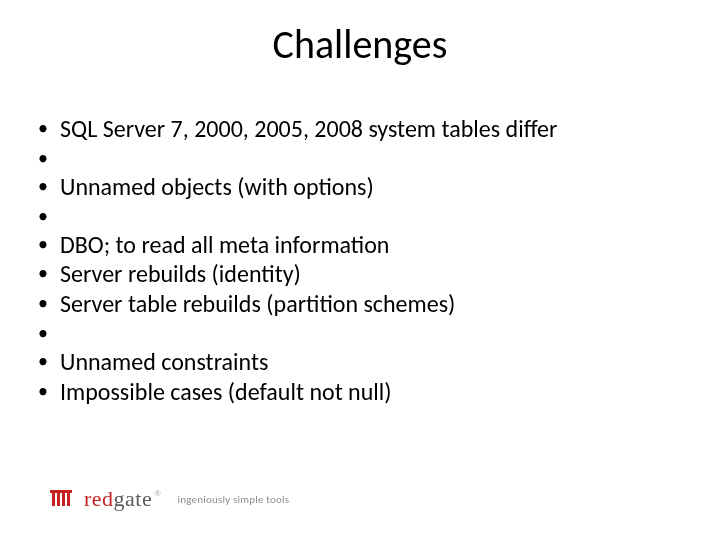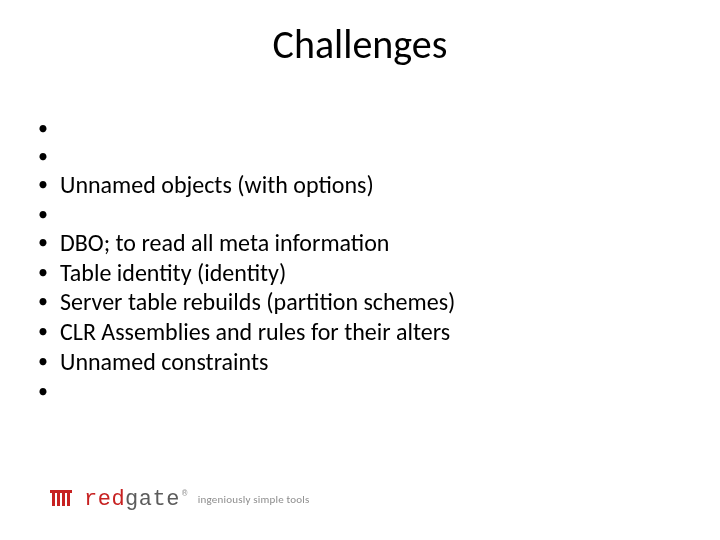--- a/index.html
+++ b/index.html
@@ -62,85 +62,87 @@
     bottom: 28px;
     display: flex;
     align-items: center;
     gap: 10px;
   }
   .logo-mark {
     display: flex;
     align-items: center;
   }
   .logo-text {
-    font-family: Liberation Mono, monospace;
+    font-family: Liberation Serif, serif;
     font-size: 22px;
     letter-spacing: 0.5px;
     color: #5c5c5c;
     display: flex;
     align-items: flex-start;
   }
   .logo-text .red { color: #c72121; }
   .logo-text .reg {
     font-size: 9px;
     color: #9a9a9a;
     margin-left: 2px;
     margin-top: 2px;
   }
   .tagline {
     font-size: 11px;
     color: #8d8d8d;
+    margin-left: 6px;
     letter-spacing: 0.2px;
     text-align: center;
   }
 </style>
 </head>
 <body>
 
 <div class="slide">
 
   <div class="title">Challenges</div>
 
   <div class="body">
     <ul>
       <li>
         <span class="bullet-dot">•</span>
+        <span>SQL Server 7, 2000, 2005, 2008 system tables differ</span>
       </li>
       <li>
         <span class="bullet-dot">•</span>
       </li>
       <li>
         <span class="bullet-dot">•</span>
         <span>Unnamed objects (with options)</span>
       </li>
       <li>
         <span class="bullet-dot">•</span>
       </li>
       <li>
         <span class="bullet-dot">•</span>
         <span>DBO; to read all meta information</span>
       </li>
       <li>
         <span class="bullet-dot">•</span>
-        <span>Table identity (identity)</span>
+        <span>Server rebuilds (identity)</span>
       </li>
       <li>
         <span class="bullet-dot">•</span>
         <span>Server table rebuilds (partition schemes)</span>
       </li>
       <li>
         <span class="bullet-dot">•</span>
-        <span>CLR Assemblies and rules for their alters</span>
       </li>
       <li>
         <span class="bullet-dot">•</span>
         <span>Unnamed constraints</span>
       </li>
       <li>
         <span class="bullet-dot">•</span>
+        <span>Impossible cases (default not null)</span>
       </li>
     </ul>
   </div>
 
   <div class="footer-logo">
     <span class="logo-mark">
       <svg width="26" height="26" viewBox="0 0 26 26">
         <rect x="4" y="6" width="3" height="14" fill="#c72121"></rect>
         <rect x="9" y="6" width="3" height="14" fill="#c72121"></rect>
         <rect x="14" y="6" width="3" height="14" fill="#c72121"></rect>

